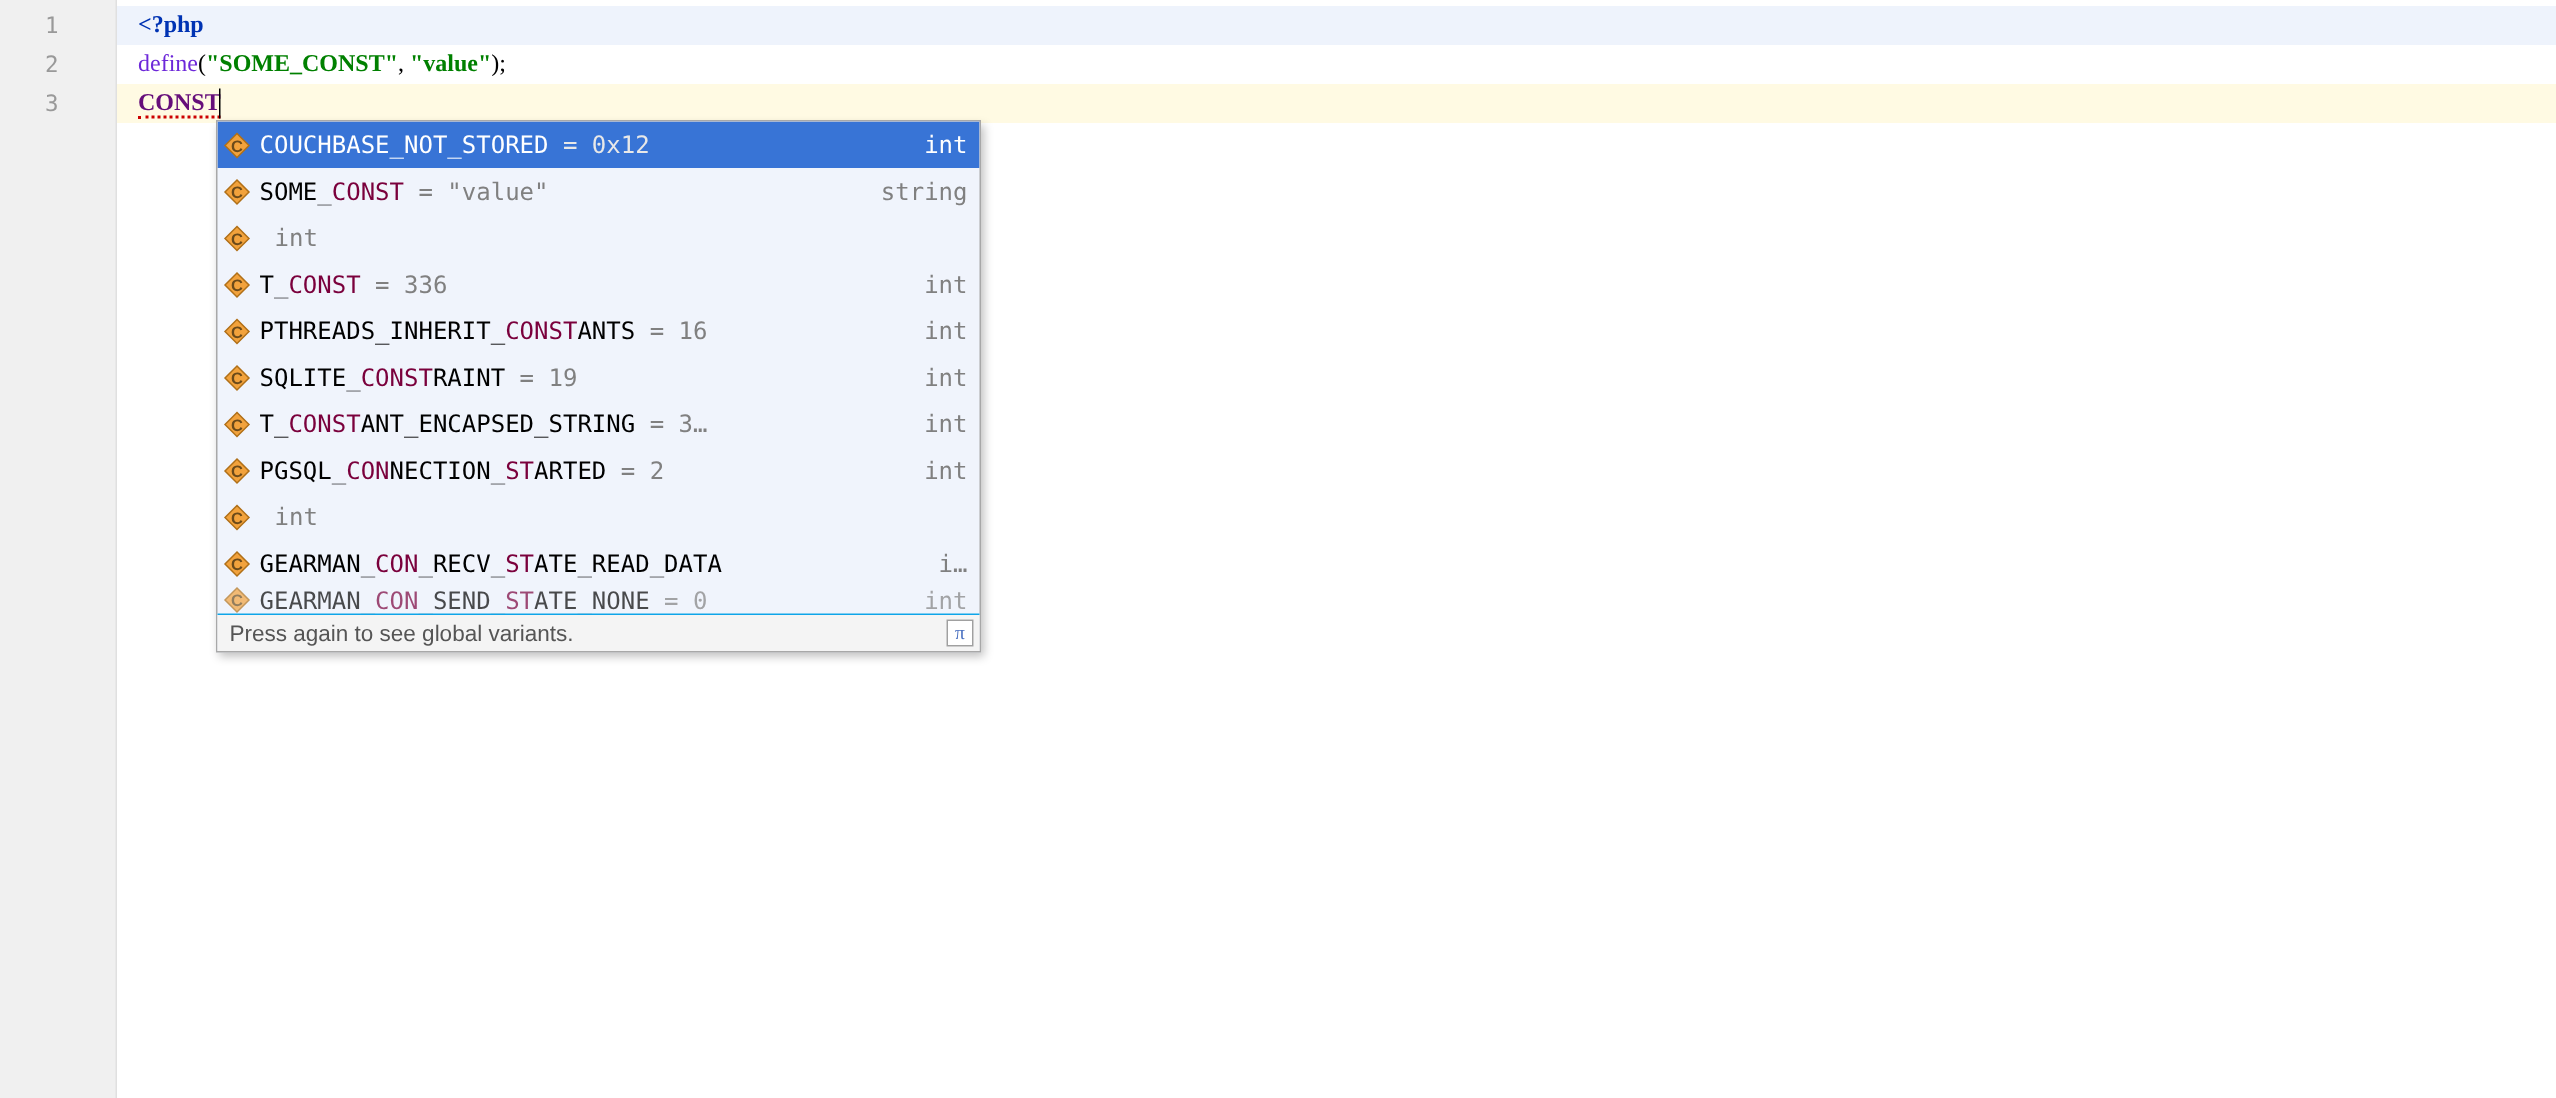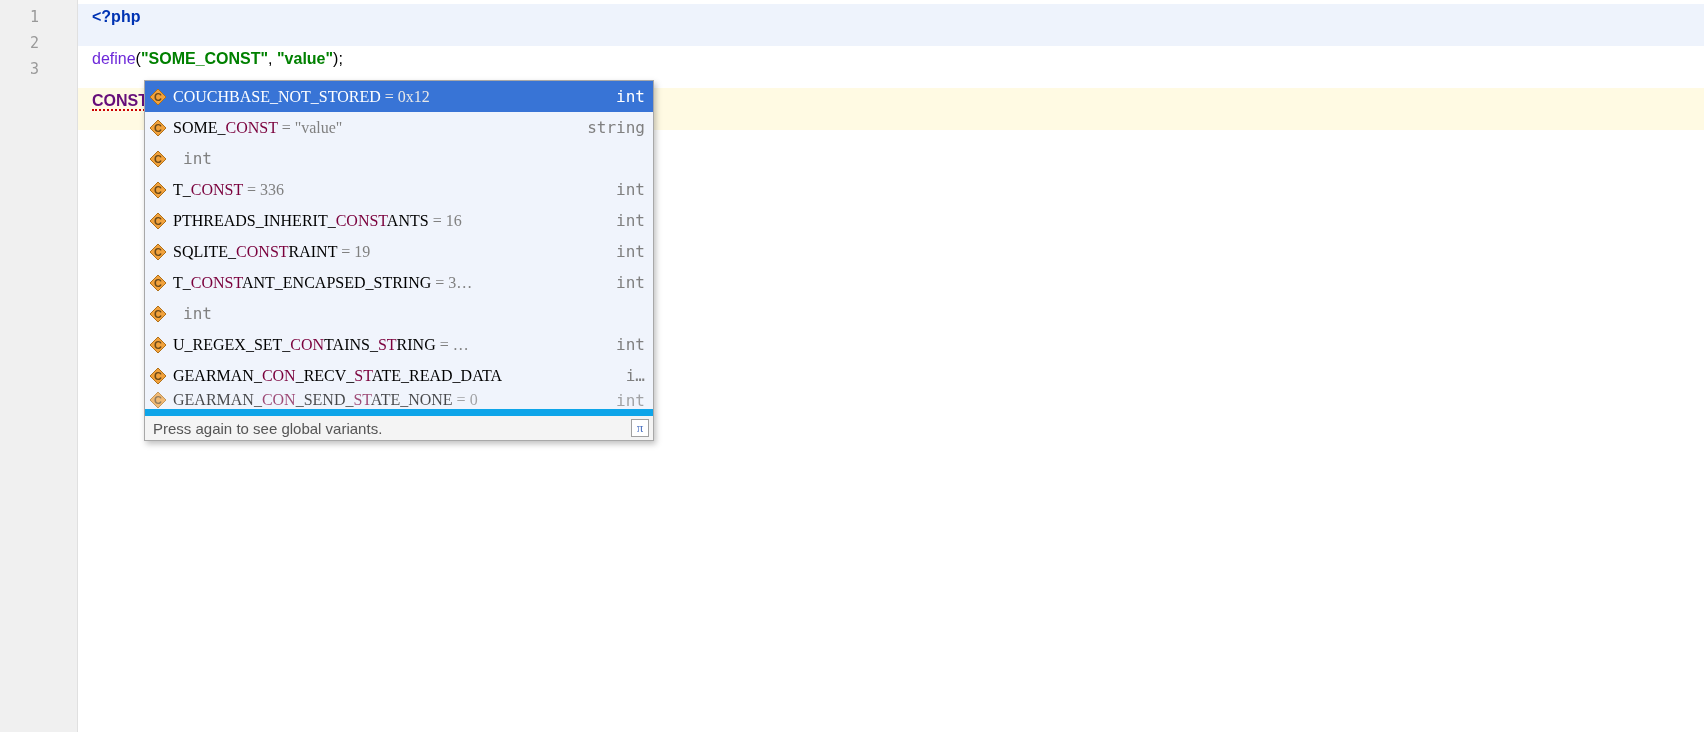--- a/index.html
+++ b/index.html
@@ -31,24 +31,24 @@
       font-family: "Menlo", "Monaco", monospace;
       font-size: 15px;
     }
     .code-area {
       flex: 1;
       background: #ffffff;
       padding-top: 4px;
       position: relative;
     }
     .code-line {
-      height: 42px;
+      height: 26px;
       line-height: 26px;
       padding-left: 14px;
-      font-family: Liberation Sans, sans-serif;
+      font-family: Liberation Serif, serif;
       font-size: 16px;
       white-space: pre;
     }
     .code-line-1 {
       background: #eef3fc;
     }
     .code-line-3 {
       background: #fffae3;
     }
     .php-tag { color: #0033b3; font-weight: bold; }
@@ -109,40 +109,39 @@
       display: flex;
       align-items: center;
       justify-content: center;
     }
     .completion-icon svg { display: block; }
     .completion-name {
       flex: 1;
       white-space: nowrap;
       overflow: hidden;
       text-overflow: ellipsis;
-      font-family: Liberation Serif, serif;
     }
     .completion-name .match { color: #7a003c; font-weight: normal; }
     .completion-name .rest { color: #000000; }
     .completion-item.selected .completion-name .rest { color: #ffffff; }
     .completion-name .extra { color: #808080; }
     .completion-item.selected .completion-name .extra { color: #e8e8e8; }
     .completion-type {
       color: #808080;
       margin-left: 10px;
       flex-shrink: 0;
     }
     .completion-item.selected .completion-type { color: #ffffff; }
     .completion-footer {
       display: flex;
       align-items: center;
       justify-content: space-between;
       padding: 3px 4px 3px 8px;
       background: #f4f4f4;
-      border-top: 7px solid #0ea5e9;
+      border-top: 1px solid #0ea5e9;
       font-family: -apple-system, "Segoe UI", sans-serif;
       font-size: 15px;
       color: #555555;
     }
     .pi-icon {
       width: 18px;
       height: 18px;
       border: 1px solid #a0a0a0;
       display: flex;
       align-items: center;
@@ -240,30 +239,30 @@
             <span class="completion-name"><span class="rest">T_</span><span class="match">CONST</span><span class="rest">ANT_ENCAPSED_STRING</span><span class="extra"> = 3…</span></span>
             <span class="completion-type">int</span>
           </div>
           <div class="completion-item">
             <span class="completion-icon">
               <svg width="18" height="18" viewBox="0 0 18 18">
     <polygon points="9,1 17,9 9,17 1,9" fill="#f2a23c" stroke="#b07018" stroke-width="1"></polygon>
     <text x="9" y="13" text-anchor="middle" font-family="sans-serif" font-size="11" font-weight="bold" fill="#6b4a1a">C</text>
   </svg>
             </span>
-            <span class="completion-type">int</span>
-          </div>
-          <div class="completion-item">
-            <span class="completion-icon">
-              <svg width="18" height="18" viewBox="0 0 18 18">
-    <polygon points="9,1 17,9 9,17 1,9" fill="#f2a23c" stroke="#b07018" stroke-width="1"></polygon>
-    <text x="9" y="13" text-anchor="middle" font-family="sans-serif" font-size="11" font-weight="bold" fill="#6b4a1a">C</text>
-  </svg>
-            </span>
-            <span class="completion-name"><span class="rest">U_REGEX_SET_</span><span class="match">CON</span><span class="rest">TAINS_</span><span class="match">ST</span><span class="rest">RING</span><span class="extra"> = …</span></span>
+            <span class="completion-name"><span class="rest">PGSQL_</span><span class="match">CON</span><span class="rest">NECTION_</span><span class="match">ST</span><span class="rest">ARTED</span><span class="extra"> = 2</span></span>
+            <span class="completion-type">int</span>
+          </div>
+          <div class="completion-item">
+            <span class="completion-icon">
+              <svg width="18" height="18" viewBox="0 0 18 18">
+    <polygon points="9,1 17,9 9,17 1,9" fill="#f2a23c" stroke="#b07018" stroke-width="1"></polygon>
+    <text x="9" y="13" text-anchor="middle" font-family="sans-serif" font-size="11" font-weight="bold" fill="#6b4a1a">C</text>
+  </svg>
+            </span>
             <span class="completion-type">int</span>
           </div>
           <div class="completion-item">
             <span class="completion-icon">
               <svg width="18" height="18" viewBox="0 0 18 18">
     <polygon points="9,1 17,9 9,17 1,9" fill="#f2a23c" stroke="#b07018" stroke-width="1"></polygon>
     <text x="9" y="13" text-anchor="middle" font-family="sans-serif" font-size="11" font-weight="bold" fill="#6b4a1a">C</text>
   </svg>
             </span>
             <span class="completion-name"><span class="rest">GEARMAN_</span><span class="match">CON</span><span class="rest">_RECV_</span><span class="match">ST</span><span class="rest">ATE_READ_DATA</span></span>

